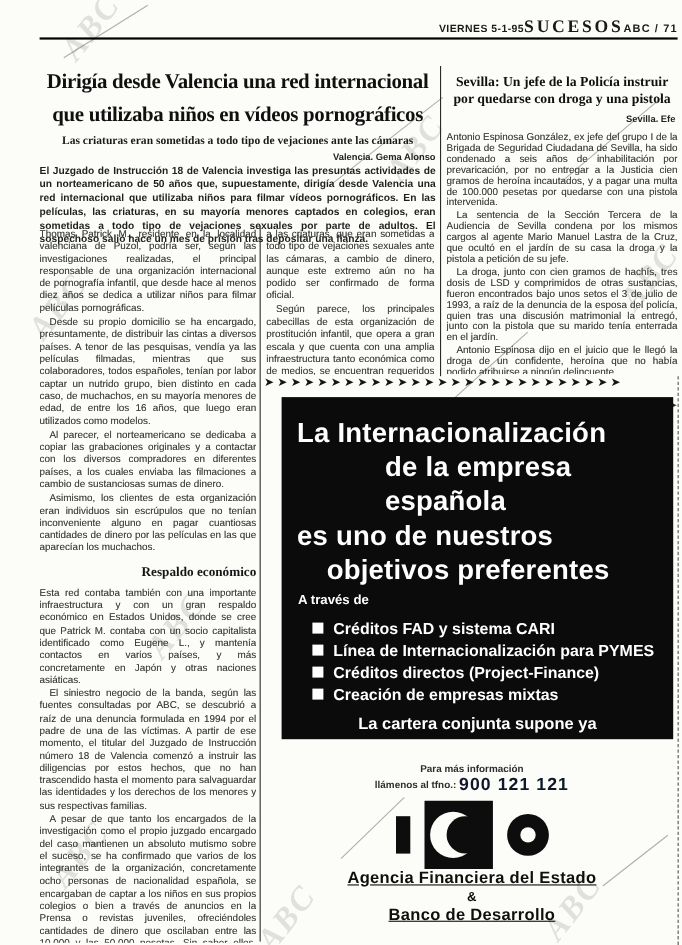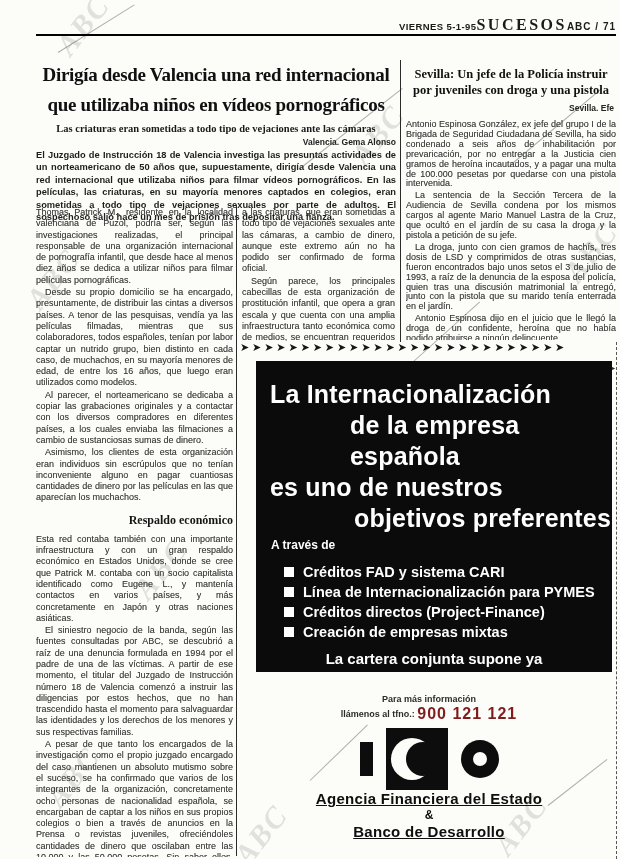--- a/index.html
+++ b/index.html
@@ -53,31 +53,31 @@
   .arrows{position:absolute;left:240px;top:341px;width:378px;height:14px;overflow:hidden;
        font-size:11px;letter-spacing:2.9px;color:#161616;white-space:nowrap;}
   .stray-arrow{position:absolute;left:608px;top:363px;font-size:9px;color:#333;}
   
   .ad-box{position:absolute;left:256px;top:361px;width:356px;height:311px;background:#0b0b0b;
        color:#fff;font-family:"Liberation Sans",sans-serif;overflow:hidden;}
   .ad-h{font:bold 25px/31px "Liberation Sans",sans-serif;letter-spacing:.2px;}
   .ad-h1{padding:18px 0 0 14px;}
   .ad-h2{padding-left:94px;}
   .ad-h3{padding-left:14px;}
-  .ad-h4{padding-left:98px;}
+  .ad-h4{padding-left:41px;}
   .ad-intro{font:bold 12px "Liberation Sans",sans-serif;padding:4px 0 0 15px;}
   .ad-bullets{margin:10px 0 0 0;padding-left:28px;list-style:none;}
   .ad-bullets li{font:bold 14.5px/20px "Liberation Sans",sans-serif;white-space:nowrap;}
   .sq{display:inline-block;width:10px;height:10px;background:#fff;margin-right:9px;}
   .ad-cartera{text-align:center;font:bold 15px "Liberation Sans",sans-serif;margin-top:8px;}
   .ad-amount{font:bold 33px "Liberation Sans",sans-serif;margin-top:4px;letter-spacing:1px;padding-left:12px;}
   .ad-amount .suffix{font:bold 15px "Liberation Sans",sans-serif;letter-spacing:0;}
   .ad-info{position:absolute;left:240px;top:694px;width:378px;text-align:center;
        font:bold 9px "Liberation Sans",sans-serif;color:#2c2c2c;line-height:11px;}
-  .ad-phone{font:bold 16px "Liberation Sans",sans-serif;color:#7f1d1d;letter-spacing:1px;vertical-align:-2px;}
+  .ad-phone{font:bold 16px "Liberation Sans",sans-serif;color:#0f172a;letter-spacing:1px;vertical-align:-2px;}
   
   .logo{position:absolute;left:240px;top:728px;width:378px;display:flex;justify-content:center;
        align-items:center;gap:13px;}
   .logo-i{width:13px;height:34px;background:#0d0d0d;}
   .logo-c{width:62px;height:62px;background:#0d0d0d;}
   .logo-o{width:38px;height:38px;border-radius:50%;background:#0d0d0d;position:relative;}
   .logo-o:after{content:"";position:absolute;left:12px;top:12px;width:14px;height:14px;
        border-radius:50%;background:#fcfcf8;}
   .ad-org{position:absolute;left:240px;top:790px;width:378px;text-align:center;color:#0e0e0e;}
   .ad-org .l1,.ad-org .l3{font:bold 15px "Liberation Sans",sans-serif;letter-spacing:.3px;text-decoration:underline;}
@@ -133,21 +133,21 @@
   <p class="first">a las criaturas, que eran sometidas a todo tipo de vejaciones sexuales ante las cámaras, a cambio de dinero, aunque este extremo aún no ha podido ser confirmado de forma oficial.</p>
   <p>Según parece, los principales cabecillas de esta organización de prostitución infantil, que opera a gran escala y que cuenta con una amplia infraestructura tanto económica como de medios, se encuentran requeridos por varios juzgados, donde serán acusados de delitos de conspiración, transporte internacional de pornografía infantil y explotación sexual de niños.</p>
 </div>
 
 <div class="vrule vrule1"></div>
 <div class="vrule vrule2"></div>
 <div class="vdash"></div>
 
 <div class="ra-headline">
   <div>Sevilla: Un jefe de la Policía instruir</div>
-  <div>por juveniles con droga y una pistola</div>
+  <div>por quedarse con droga y una pistola</div>
 </div>
 <div class="ra-byline">Sevilla. Efe</div>
 <div class="ra-body body-col">
   <p class="first">Antonio Espinosa González, ex jefe del grupo I de la Brigada de Seguridad Ciudadana de Sevilla, ha sido condenado a seis años de inhabilitación por prevaricación, por no entregar a la Justicia cien gramos de heroína incautados, y a pagar una multa de 100.000 pesetas por quedarse con una pistola intervenida.</p>
   <p>La sentencia de la Sección Tercera de la Audiencia de Sevilla condena por los mismos cargos al agente Mario Manuel Lastra de la Cruz, que ocultó en el jardín de su casa la droga y la pistola a petición de su jefe.</p>
   <p>La droga, junto con cien gramos de hachís, tres dosis de LSD y comprimidos de otras sustancias, fueron encontrados bajo unos setos el 3 de julio de 1993, a raíz de la denuncia de la esposa del policía, quien tras una discusión matrimonial la entregó, junto con la pistola que su marido tenía enterrada en el jardín.</p>
   <p>Antonio Espinosa dijo en el juicio que le llegó la droga de un confidente, heroína que no había podido atribuirse a ningún delincuente.</p>
 </div>
 
 <div class="arrows">➤➤➤➤➤➤➤➤➤➤➤➤➤➤➤➤➤➤➤➤➤➤➤➤➤➤➤</div>

